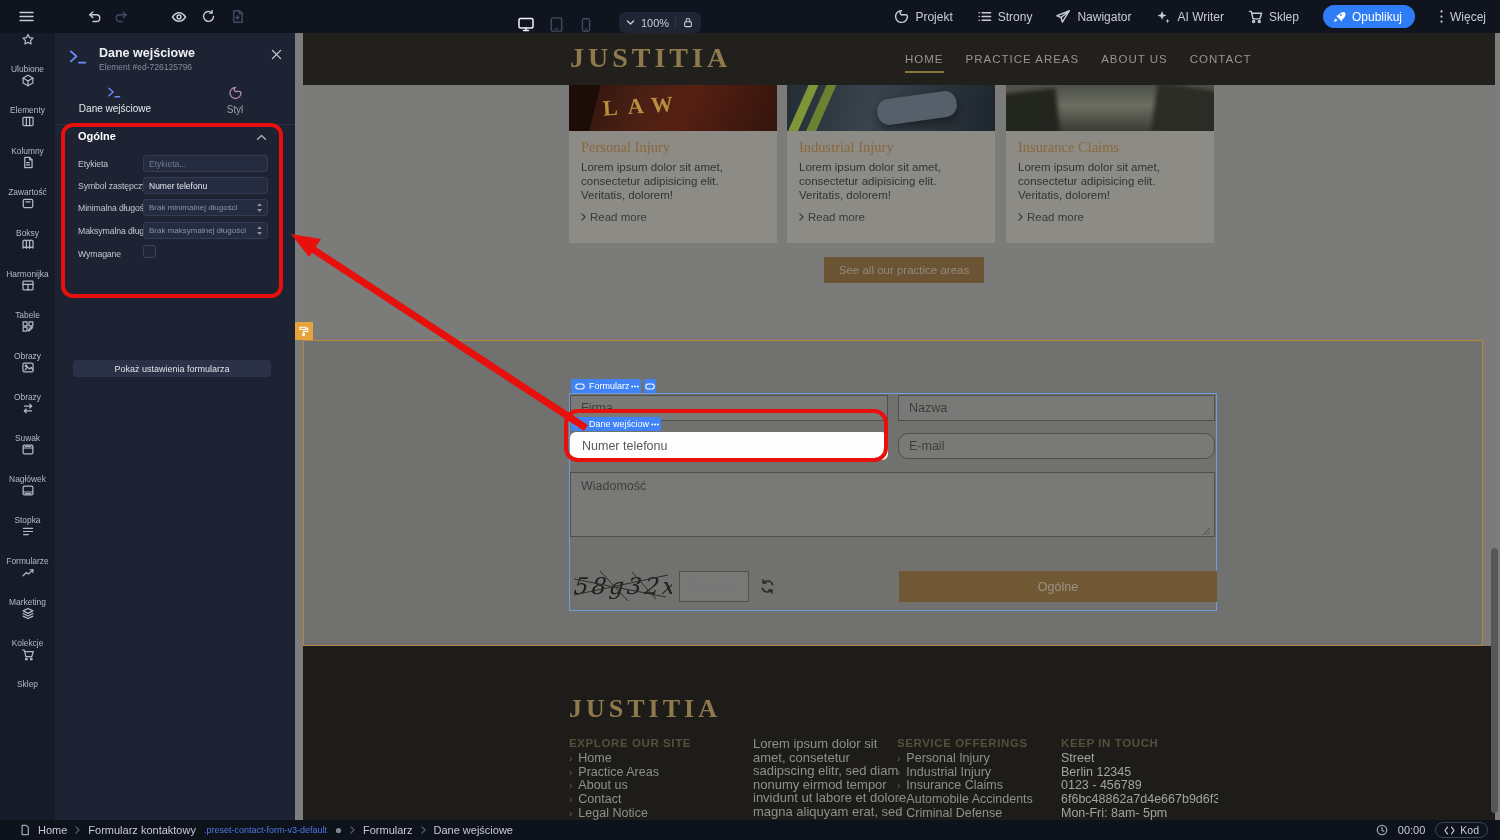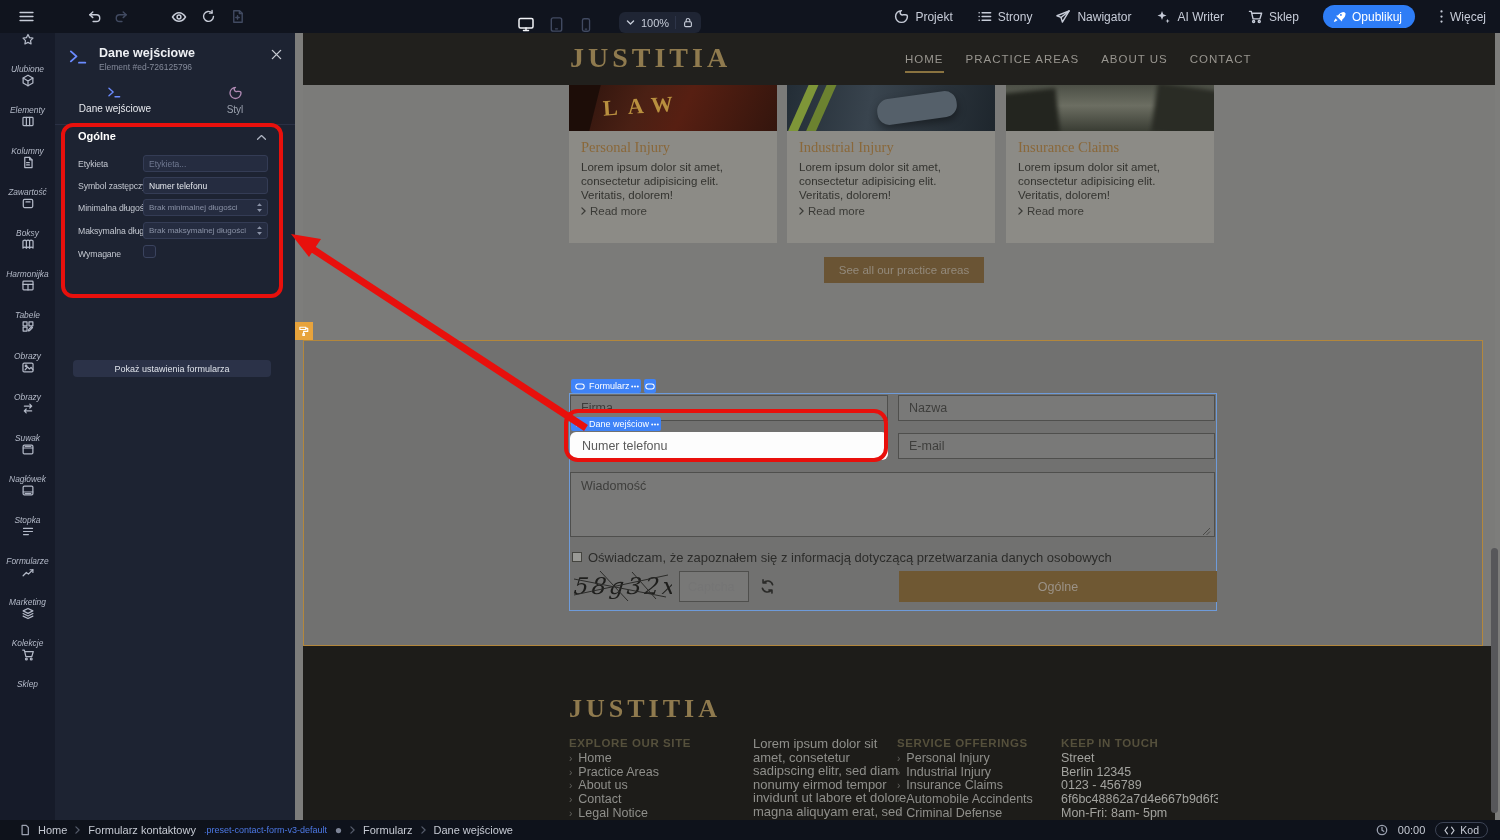--- a/index.html
+++ b/index.html
@@ -23,21 +23,21 @@
   .tbtn{background:none;border:none;color:#c7ccd8;display:flex;align-items:center;gap:6px;font-size:12px;cursor:pointer;padding:0;}
   .tbtn.dis{color:#414a61;}
   .tb-center{position:absolute;left:517px;top:0;height:33px;display:flex;align-items:flex-end;gap:13px;}
   .zoom-pill{margin-left:12px;height:21px;background:#1f2534;border-radius:6px;display:flex;align-items:center;padding:0 7px;gap:6px;color:#c6ccd8;}
   .zoom-pill .sep{width:1px;height:13px;background:#2e3549;}
   .tb-right{position:absolute;right:14px;top:0;height:33px;display:flex;align-items:center;gap:24px;}
   .pub{background:var(--blue);border:none;color:#fff;height:23px;padding:0 13px 0 9px;border-radius:12px;display:flex;align-items:center;gap:6px;font-size:12px;cursor:pointer;}
 
   
   .rail{position:absolute;left:0;top:33px;width:55px;height:787px;background:var(--rail-bg);z-index:25;}
-  .rail-item{height:41px;display:flex;flex-direction:column;align-items:center;justify-content:center;gap:18px;color:#b4bac8;cursor:pointer;font-style:italic;}
+  .rail-item{height:41px;display:flex;flex-direction:column;align-items:center;justify-content:center;gap:18px;color:#b4bac8;cursor:pointer;}
   .rail-item span{font-size:8.4px;letter-spacing:0;}
   .badge{position:absolute;left:29px;top:752px;width:26px;height:26px;border-radius:50%;background:#2e6bf6;display:flex;align-items:center;justify-content:center;cursor:pointer;}
 
   
   .panel{position:absolute;left:55px;top:33px;width:240px;height:787px;background:var(--panel-bg);z-index:26;color:#e8eaef;}
   .p-head{position:relative;padding:13px 14px 6px 14px;}
   .p-title{font-size:12.5px;font-weight:bold;color:#eef0f4;}
   .p-sub{font-size:8.5px;color:#858b9b;margin-top:2px;}
   .p-close{position:absolute;right:13px;top:16px;color:#c6cad2;cursor:pointer;background:none;border:none;}
   .p-tabs{display:flex;margin-top:8px;border-bottom:1px solid #2a3044;padding-bottom:9px;}
@@ -58,21 +58,21 @@
   .nav{position:absolute;left:602px;top:20px;display:flex;gap:22px;font-size:11.5px;letter-spacing:1px;color:#98958f;}
   .nav .it{cursor:pointer;padding-bottom:6px;}
   .nav .it.active{border-bottom:2px solid #8a7340;}
   .s-main{position:absolute;left:0;top:52px;width:100%;height:561px;background:var(--page-main);}
   .inner{position:absolute;left:266px;width:648px;}
   .card{position:absolute;top:0;width:208px;height:158px;background:var(--card);cursor:default;}
   .card-img{height:46px;position:relative;overflow:hidden;}
   .card-body{padding:8px 12px;}
   .card-title{font-family:"Liberation Serif",serif;font-size:14.5px;color:#8a683a;margin-bottom:4px;}
   .card-text{font-size:11.5px;line-height:14px;color:var(--ink);}
-  .rmore{margin-top:3px;font-size:11.5px;color:#3a3a36;display:flex;gap:4px;align-items:center;cursor:pointer;}
+  .rmore{margin-top:9px;font-size:11.5px;color:#3a3a36;display:flex;gap:4px;align-items:center;cursor:pointer;}
   .cta{position:absolute;left:243px;top:172px;width:160px;height:26px;background:#6a5434;border:none;color:#938a7c;font-size:11.5px;cursor:pointer;margin-left:12px;}
   .s-form{position:absolute;left:0;top:307px;width:1180px;height:306px;background:var(--sect);border:1px solid #b3873c;}
   .handle{position:absolute;left:-8px;top:289px;width:18px;height:18px;background:#e7a33c;display:flex;align-items:center;justify-content:center;color:#fff;z-index:6;}
   .form-frame{position:absolute;left:265px;top:52px;width:648px;height:218px;border:1px solid rgba(110,160,230,.9);}
   .f-input{position:absolute;height:26px;background:rgba(255,255,255,.06);border:1px solid var(--border-dim);color:#3c3c3a;font-size:12.5px;padding:0 10px;}
   .f-input::placeholder,.f-area::placeholder{color:#3e3e3c;opacity:1;}
   .f-area{position:absolute;background:rgba(255,255,255,.06);border:1px solid var(--border-dim);color:#3c3c3a;font-size:12.5px;padding:6px 10px;resize:none;}
   .f-white{position:absolute;height:28px;border:none;border-radius:6px;background:#fdfdfd;color:#5a5a5a;font-size:12.5px;padding:0 12px;z-index:7;}
   .f-white::placeholder{color:#5a5a5a;opacity:1;}
   .tag{position:absolute;height:14px;background:var(--tag-blue);color:#fff;font-size:9px;display:flex;align-items:center;gap:4px;padding:0 6px 0 4px;border-radius:2px;z-index:8;cursor:pointer;}
@@ -527,30 +527,26 @@
           <svg width="8" height="3" viewBox="0 0 8 3">
             <circle cx="1.2" cy="1.5" r="1" fill="#fff"></circle>
             <circle cx="4" cy="1.5" r="1" fill="#fff"></circle>
             <circle cx="6.8" cy="1.5" r="1" fill="#fff"></circle>
           </svg>
         </div>
 
       <input class="f-input" style="left: 266px; top: 54px; width: 318px;" placeholder="Firma">
       <input class="f-input" style="left: 594px; top: 54px; width: 317px;" placeholder="Nazwa">
       <input class="f-white" style="left: 266px; top: 91px; width: 318px;" placeholder="Numer telefonu">
-      <input class="f-input" style="left: 594px; top: 92px; width: 317px;" placeholder="E-mail">
+      <input class="f-input" style="left: 594px; top: 92px; width: 317px; border-radius: 10px;" placeholder="E-mail">
       <textarea class="f-area" style="left: 266px; top: 131px; width: 645px; height: 65px;" placeholder="Wiadomość"></textarea>
       <svg class="abs" style="left:898px;top:186px" width="9" height="9" viewBox="0 0 9 9">
           <path d="M8 1 1 8M8 4.5 4.5 8" stroke="#4a4a48" stroke-width="1"></path>
         </svg>
 
-      <div class="consent inner" style="left:268px;width:560px;">
-        <span class="box"></span>
-        <span>Oświadczam, że zapoznałem się z informacją dotyczącą przetwarzania danych osobowych</span>
-      </div>
 
       <svg class="abs" style="left:268px;top:228px" width="100" height="34" viewBox="0 0 100 34">
         <text x="4" y="25" font-family="DejaVu Serif, serif" font-style="italic" font-size="23" letter-spacing="3" fill="#1e1e1c" transform="skewX(-6)">58g32x</text>
         <path d="M2 26 L96 6 M2 10 L94 28 M28 2 L56 32 M60 3 L84 30" stroke="#2c2c2a" stroke-width="1" fill="none"></path>
       </svg>
       <input class="cap-box" style="left: 375px;" placeholder="Captcha">
       <svg class="ic abs" style="left:455px;top:237px;color:#2a2a28" width="17" height="17" viewBox="0 0 16 16" stroke-width="1.8">
           <path d="M12.8 6.3A5 5 0 0 0 4.2 4.6M3.8 1.8v2.9h2.9M3.2 9.7a5 5 0 0 0 8.6 1.7M12.2 14.2v-2.9H9.3"></path>
         </svg>
       <button class="submit" style="left:595px;">Ogólne</button>

